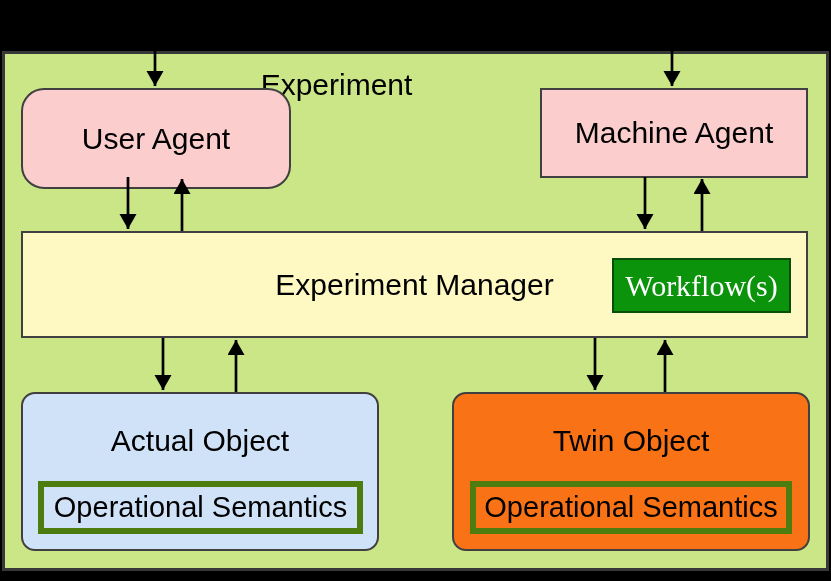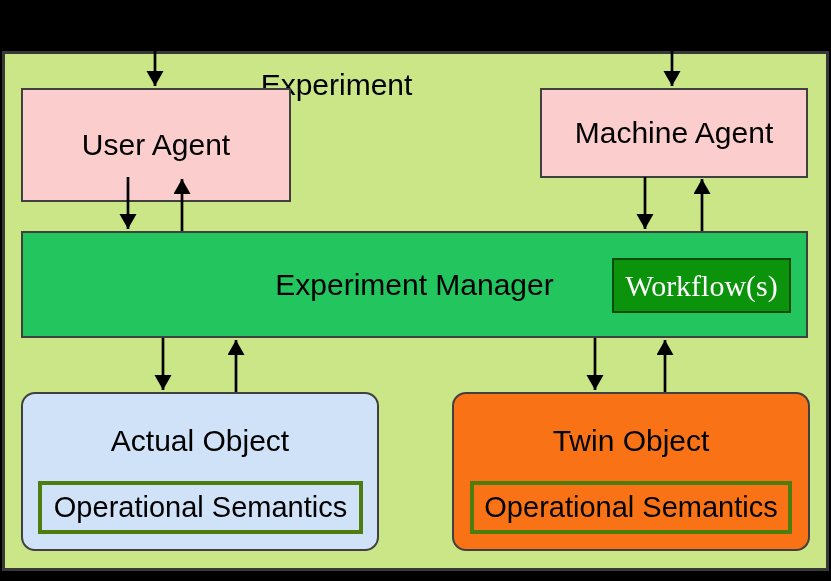--- a/index.html
+++ b/index.html
@@ -27,26 +27,26 @@
   }
   .node {
     position: absolute;
     border: 2px solid #404040;
     font-size: 30px;
   }
   .agent {
     background: #fbcdcd;
     display: flex; align-items: center; justify-content: center;
   }
-  .user-agent   { left: 21px;  top: 88px; width: 270px; height: 114px; }
+  .user-agent   { left: 21px;  top: 88px; width: 270px; height: 101px; border-radius: 23px; }
   .machine-agent{ left: 540px; top: 88px; width: 268px; height: 90px; }
   .manager {
     left: 21px; top: 231px;
     width: 787px; height: 107px;
-    background: #22c55e;
+    background: #fef9c3;
     display: flex; flex-direction: column;
     align-items: center; justify-content: center;
     text-align: center;
     line-height: 34px;
   }
   .workflow {
     position: absolute;
     left: 589px; top: 25px;
     width: 179px; height: 55px;
     background: #0b930b;
@@ -61,21 +61,21 @@
   .twin-object   { left: 452px; width: 358px; background: #f97316; }
   .object-label {
     position: absolute;
     top: 30px; left: 0; width: 100%;
     text-align: center;
     line-height: 34px;
   }
   .os-box {
     position: absolute;
     top: 87px; height: 53px;
-    border: 4px solid #4d7c0f;
+    border: 6px solid #4d7c0f;
     background: inherit;
     display: flex; align-items: center; justify-content: center;
     font-size: 29px;
   }
   .actual-object .os-box { left: 15px; width: 325px; }
   .twin-object   .os-box { left: 16px; width: 322px; }
   .arrows {
     position: absolute;
     left: 0; top: 0;
     width: 831px; height: 581px;

